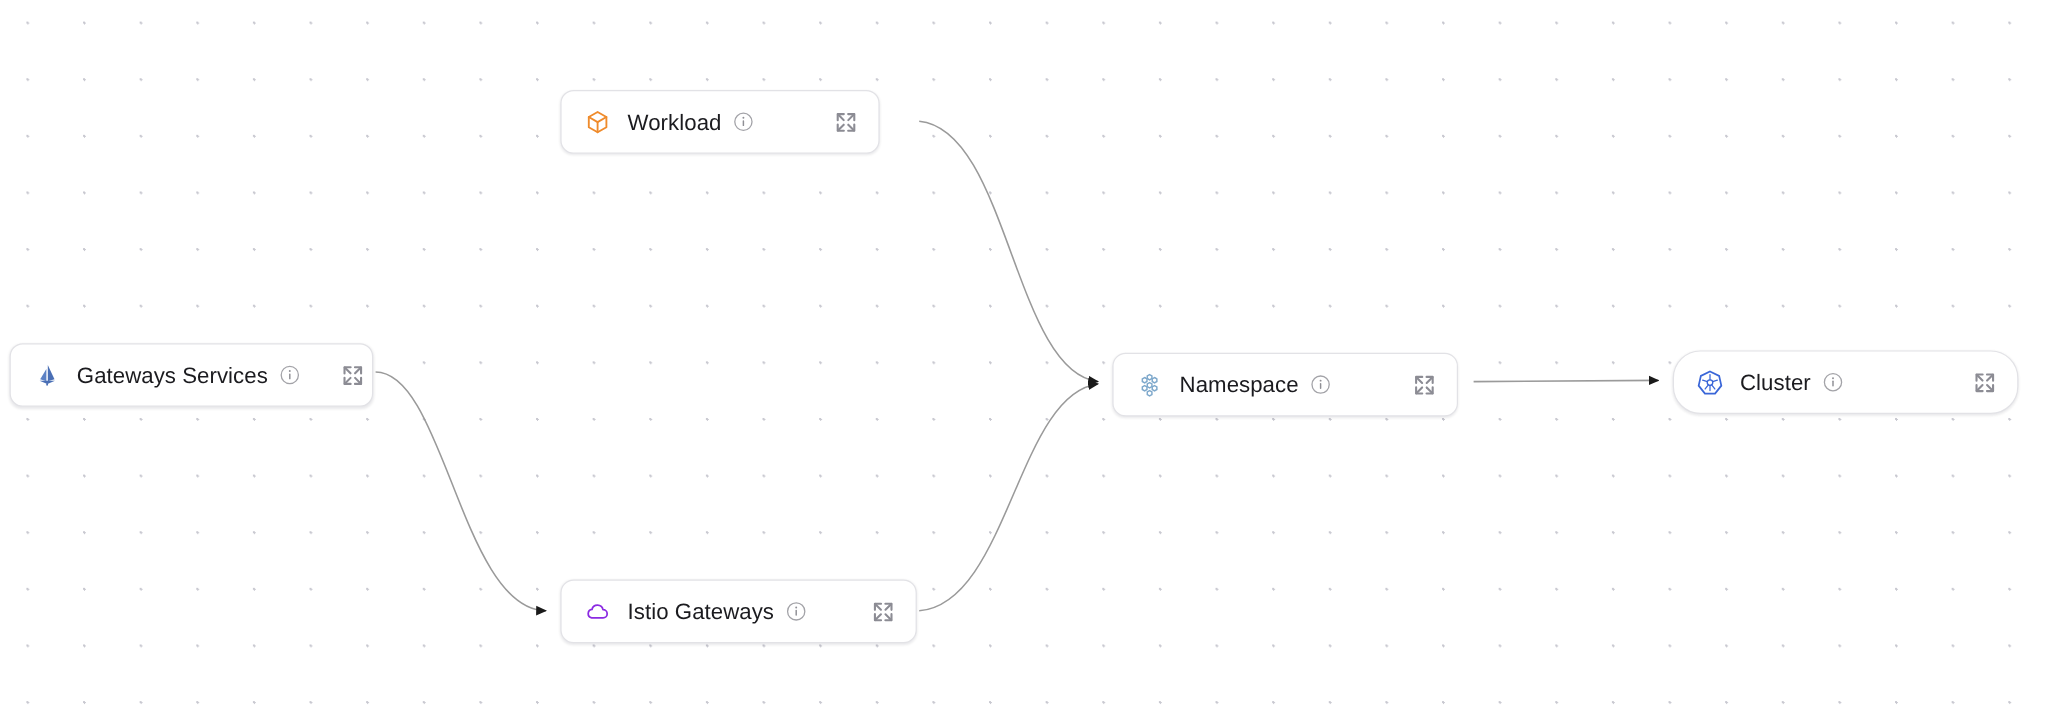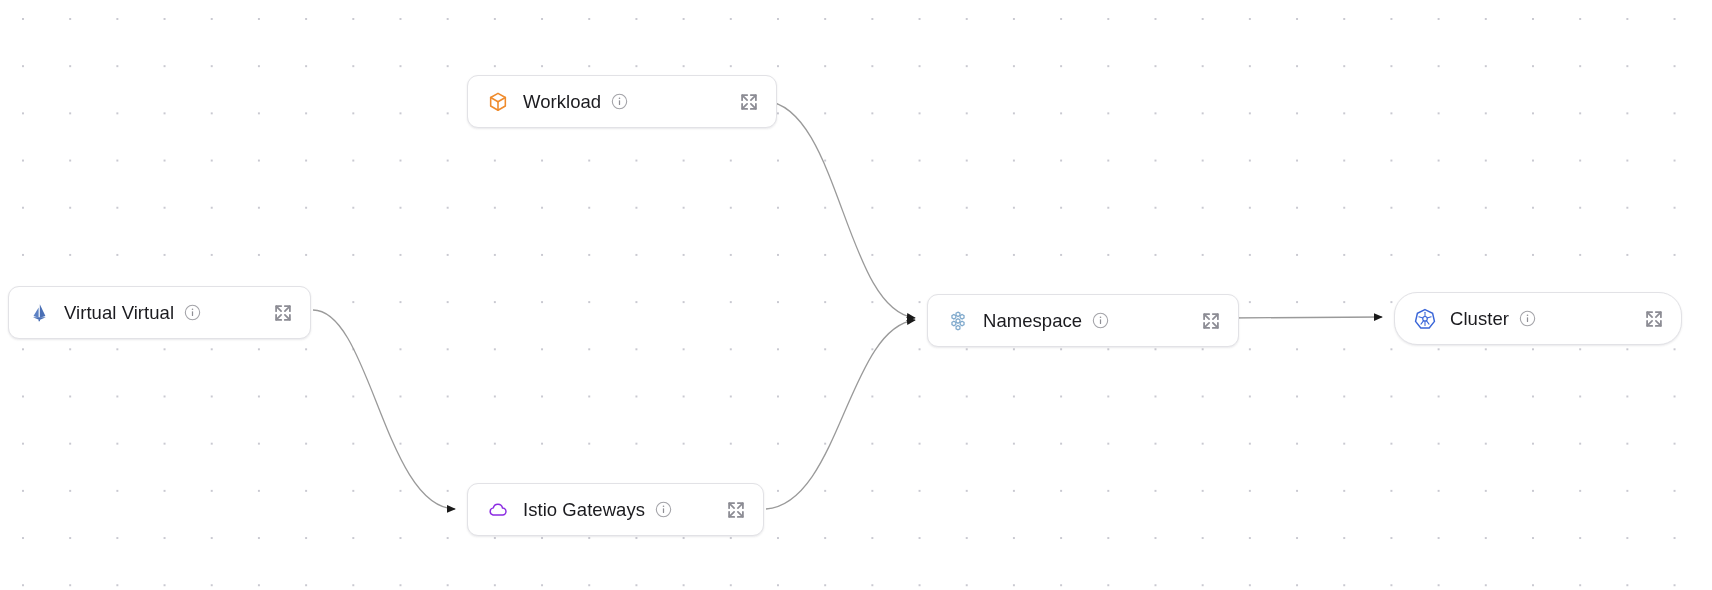--- a/index.html
+++ b/index.html
@@ -85,23 +85,23 @@
   .expand-icon {
     width: 20px;
     height: 20px;
     flex: 0 0 20px;
     display: flex;
     align-items: center;
     justify-content: center;
   }
 
   
-  #node-workload        { left: 467px;  top: 75px;  width: 310px; }
+  #node-workload        { left: 467px;  top: 75px;  width: 266px; }
   #node-virtual-services{ left: 8px;    top: 286px; width: 303px; }
-  #node-namespace       { left: 927px;  top: 294px; width: 312px; }
+  #node-namespace       { left: 927px;  top: 294px; width: 288px; }
   #node-cluster         { left: 1394px; top: 292px; width: 288px; border-radius: 23px; }
   #node-istio-gateways  { left: 467px;  top: 483px; width: 297px; text-align: center; }
 </style>
 </head>
 <body>
 
 <div id="canvas">
 
   <svg id="edge-layer" width="1712" height="590" viewBox="0 0 1712 590" xmlns="http://www.w3.org/2000/svg">
     <defs>
@@ -152,21 +152,21 @@
 
   <div class="node" id="node-virtual-services">
     <span class="node-icon">
       <svg width="22" height="22" viewBox="0 0 24 24">
         <path d="M12.9 2.4 L12.9 17.2 L19.0 15.4 z" fill="#4a6fb5"></path>
         <path d="M11.6 6.0 L11.6 17.2 L6.0 15.4 z" fill="#5c81c4"></path>
         <path d="M5.4 16.6 L19.4 16.6 L12.6 19.6 z" fill="#4a6fb5"></path>
         <rect x="11.5" y="19.0" width="1.6" height="2.0" fill="#4a6fb5"></rect>
       </svg>
     </span>
-    <span class="node-label">Virtual Virtual</span>
+    <span class="node-label">Gateways Services</span>
     <span class="info-icon">
       <svg width="17" height="17" viewBox="0 0 18 18">
         <circle cx="9" cy="9" r="7.6" fill="none" stroke="#a3a3a8" stroke-width="1.15"></circle>
         <circle cx="9" cy="5.5" r="0.85" fill="#8f8f95"></circle>
         <rect x="8.35" y="7.6" width="1.3" height="5.2" rx="0.6" fill="#8f8f95"></rect>
       </svg>
     </span>
     <span class="spacer"></span>
     <span class="expand-icon">
       <svg width="20" height="20" viewBox="0 0 20 20" fill="none" stroke="#8c8c94" stroke-width="1.75" stroke-linecap="round" stroke-linejoin="round">

